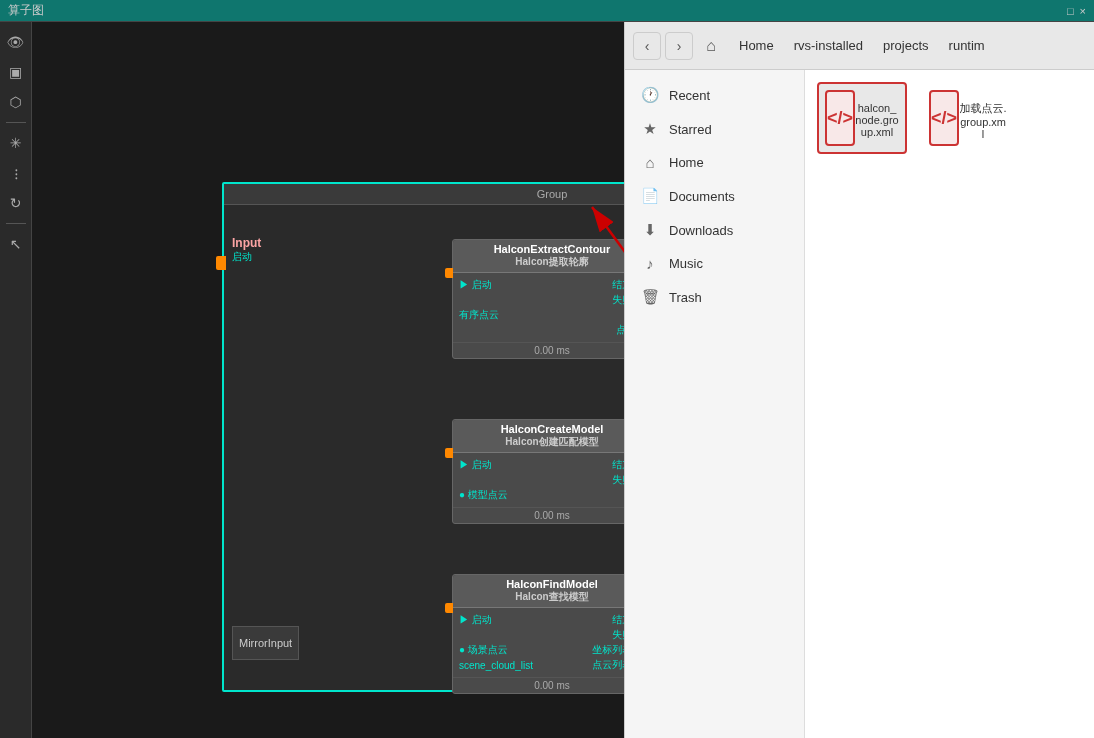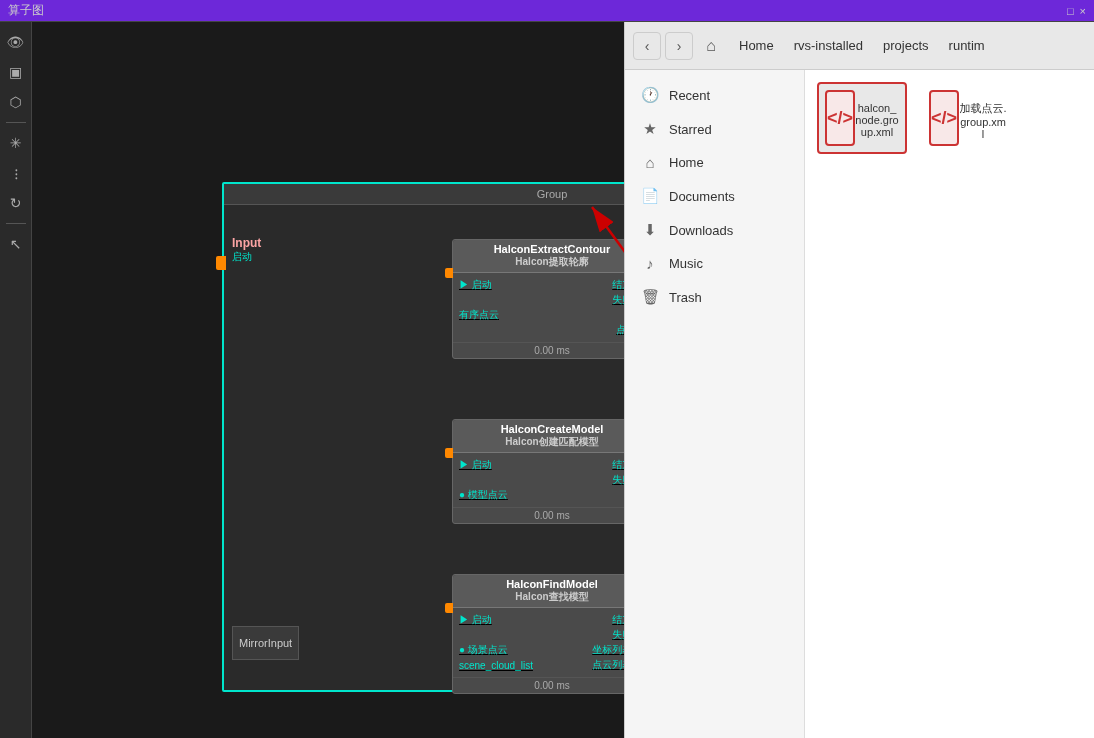--- a/index.html
+++ b/index.html
@@ -8,21 +8,21 @@
       height: 738px;
       background: #1a1a1a;
       font-family: 'Arial', sans-serif;
       overflow: hidden;
       position: relative;
     }
 
     
     .title-bar {
       height: 22px;
-      background: #6d28d9;
+      background: #0f766e;
       display: flex;
       align-items: center;
       justify-content: space-between;
       padding: 1px 8px;
       border-bottom: 1px solid #444;
     }
     .title-text {
       color: #ccc;
       font-size: 12px;
     }
@@ -141,21 +141,20 @@
     }
     .node-body {
       padding: 4px 6px;
     }
     .node-port-row {
       display: flex;
       justify-content: space-between;
       align-items: center;
       margin: 1px 0;
       position: relative;
-      text-decoration: underline;
     }
     .port-label-left {
       color: #00e5cc;
       font-size: 10px;
     }
     .port-label-right {
       color: #00e5cc;
       font-size: 10px;
       text-align: right;
     }

